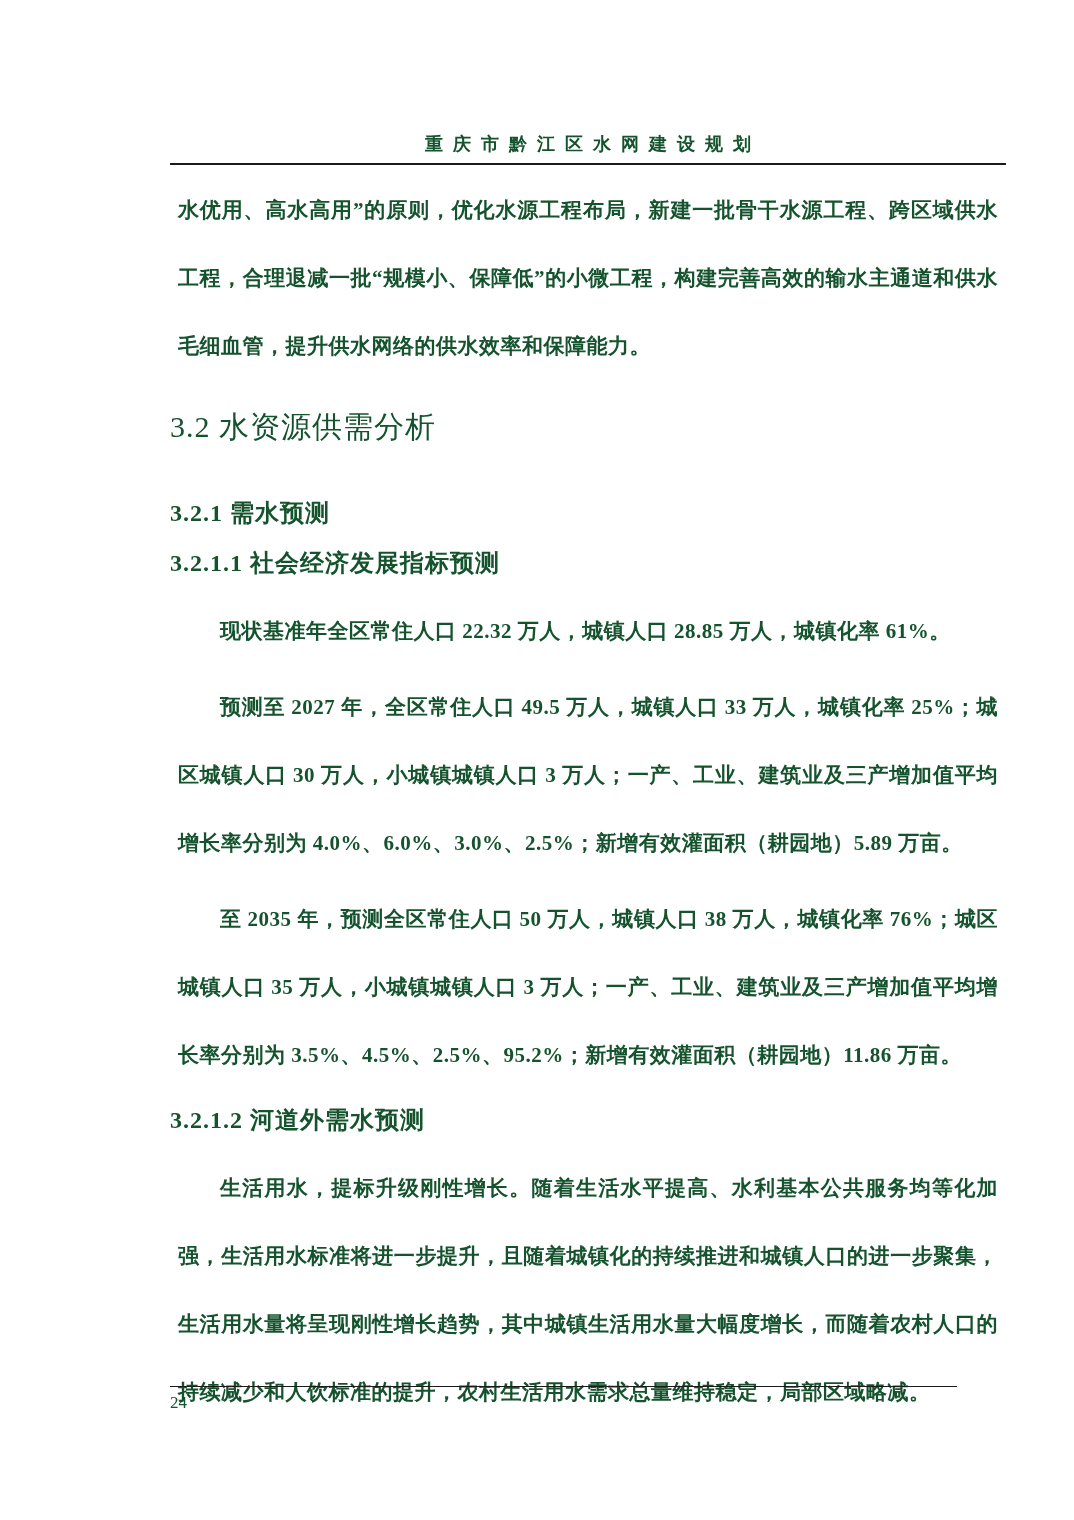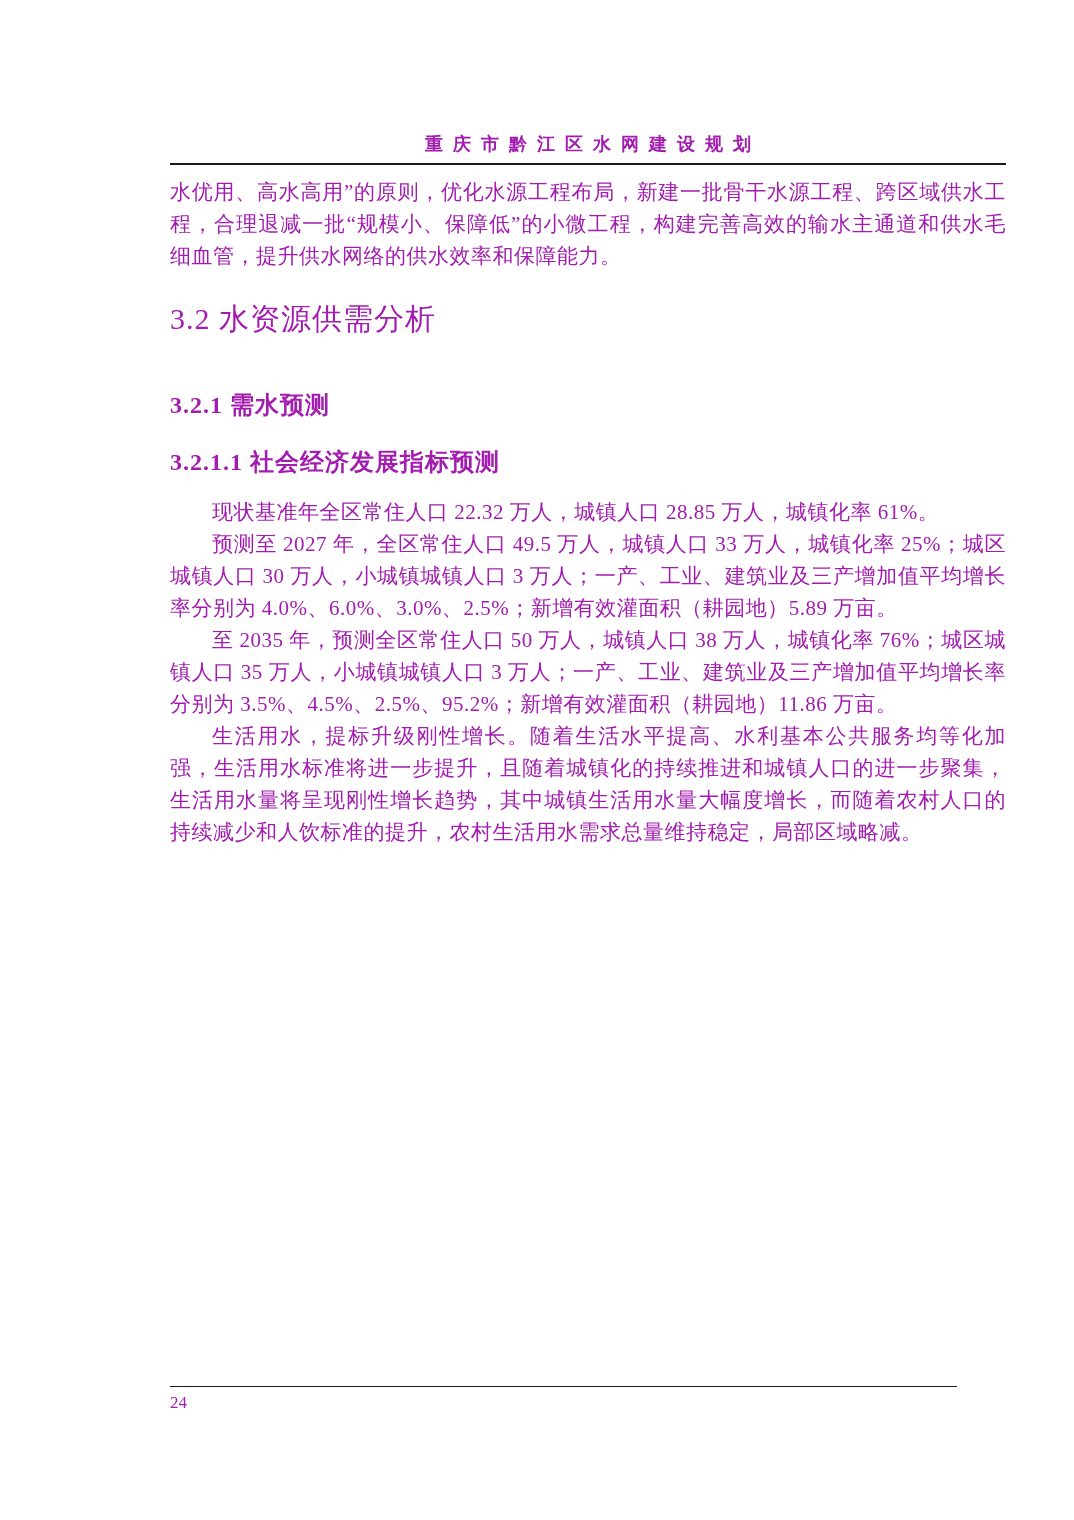--- a/index.html
+++ b/index.html
@@ -7,21 +7,21 @@
     padding: 0;
     background: #ffffff;
   }
   .page {
     position: relative;
     width: 1074px;
     height: 1520px;
     background: #ffffff;
     box-sizing: border-box;
     padding: 132px 68px 0 170px;
-    color: #a21caf;
+    color: #14532d;
     font-family: "Liberation Serif", "DejaVu Serif", serif;
     overflow: hidden;
   }
   
   .doc-header {
     width: 100%;
   }
   .doc-header .title {
     text-align: center;
     font-family: "Liberation Sans", "DejaVu Sans", sans-serif;
@@ -32,26 +32,27 @@
     padding-left: 10px; 
     white-space: nowrap;
   }
   .doc-header .rule {
     margin-top: 7px;
     border-top: 2px solid #1a1a1a;
     height: 0;
   }
   
   .doc-body p {
-    margin: 0;
+    margin: 8px;
     font-size: 21px;
-    line-height: 32px;
+    line-height: 68px;
     text-align: justify;
     text-align-last: left;
     letter-spacing: 0.5px;
+    font-weight: bold;
   }
   .doc-body p.indent {
     text-indent: 2em;
   }
   .doc-body p.first {
     margin-top: 11px;
   }
   .doc-body h1 {
     margin: 27px 0 0 0;
     font-size: 30px;
@@ -60,21 +61,21 @@
     letter-spacing: 1px;
   }
   .doc-body h2 {
     margin: 50px 0 0 0;
     font-size: 24px;
     font-weight: 700;
     line-height: 33px;
     letter-spacing: 1px;
   }
   .doc-body h3 {
-    margin: 24px 0 17px 0;
+    margin: 17px 0 17px 0;
     font-size: 24px;
     font-weight: 700;
     line-height: 33px;
     letter-spacing: 1px;
   }
   .doc-body h3.tight {
     margin-top: 15px;
   }
   
   .doc-footer {
@@ -112,20 +113,21 @@
     <h2>3.2.1 需水预测</h2>
 
     <h3>3.2.1.1 社会经济发展指标预测</h3>
 
     <p class="indent">现状基准年全区常住人口 22.32 万人，城镇人口 28.85 万人，城镇化率 61%。</p>
 
     <p class="indent">预测至 2027 年，全区常住人口 49.5 万人，城镇人口 33 万人，城镇化率 25%；城区城镇人口 30 万人，小城镇城镇人口 3 万人；一产、工业、建筑业及三产增加值平均增长率分别为 4.0%、6.0%、3.0%、2.5%；新增有效灌面积（耕园地）5.89 万亩。</p>
 
     <p class="indent">至 2035 年，预测全区常住人口 50 万人，城镇人口 38 万人，城镇化率 76%；城区城镇人口 35 万人，小城镇城镇人口 3 万人；一产、工业、建筑业及三产增加值平均增长率分别为 3.5%、4.5%、2.5%、95.2%；新增有效灌面积（耕园地）11.86 万亩。</p>
 
+    <h3 class="tight">3.2.1.2 河道外需水预测</h3>
 
     <p class="indent">生活用水，提标升级刚性增长。随着生活水平提高、水利基本公共服务均等化加强，生活用水标准将进一步提升，且随着城镇化的持续推进和城镇人口的进一步聚集，生活用水量将呈现刚性增长趋势，其中城镇生活用水量大幅度增长，而随着农村人口的持续减少和人饮标准的提升，农村生活用水需求总量维持稳定，局部区域略减。</p>
 
 
   </main>
 
   <footer class="doc-footer">
     <div class="rule"></div>
     <div class="page-num">24</div>
   </footer>

